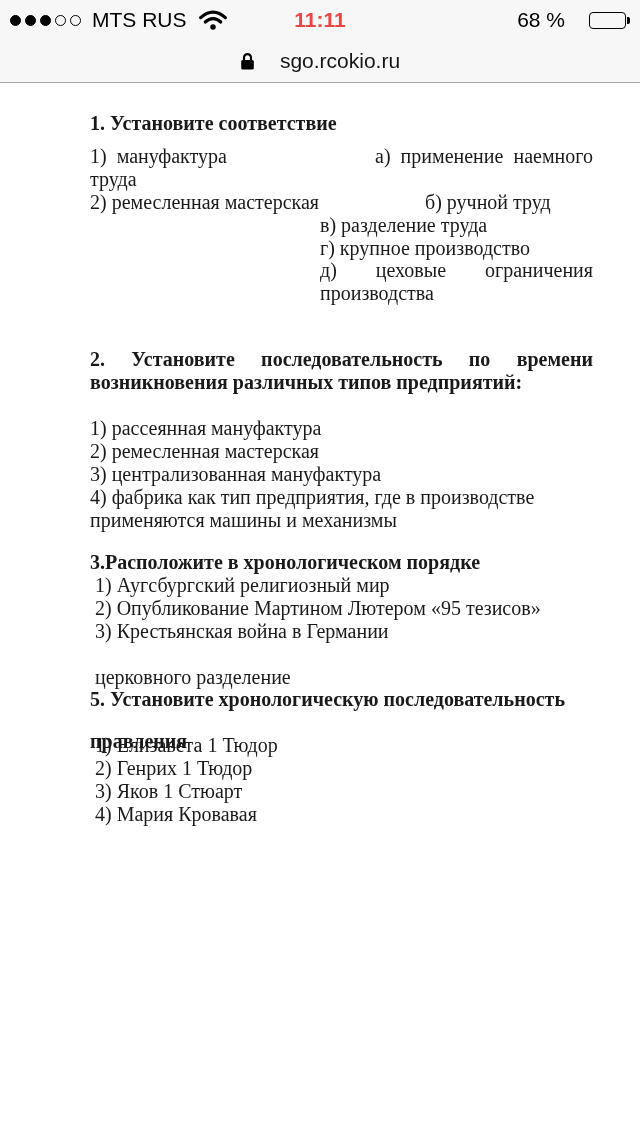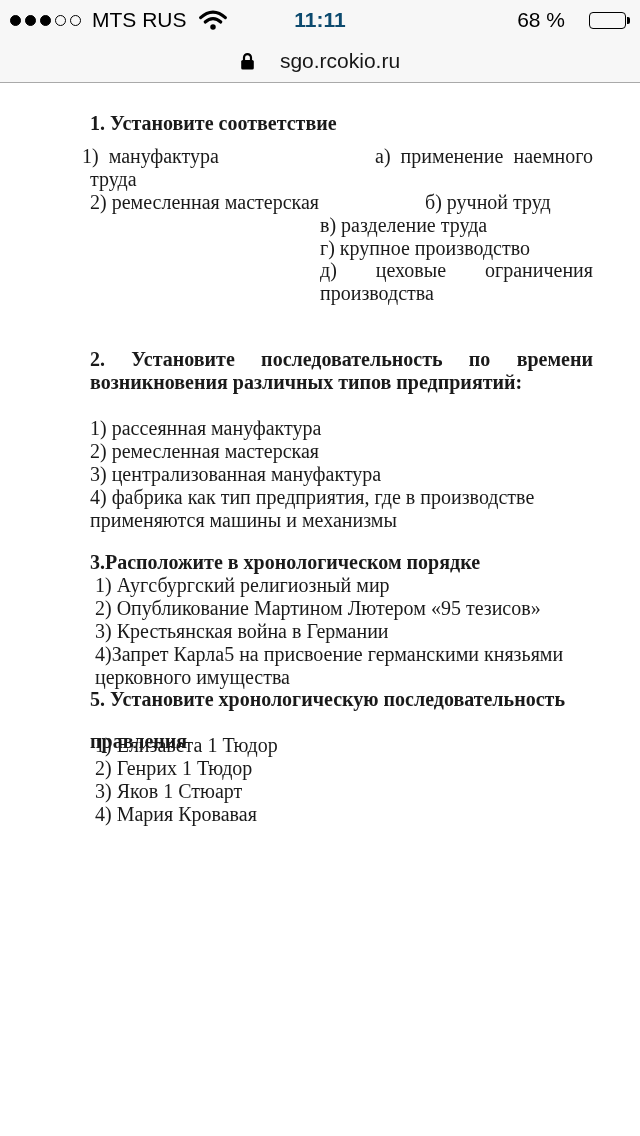--- a/index.html
+++ b/index.html
@@ -19,21 +19,21 @@
     display:flex; align-items:center; gap:11px;justify-content:space-between;
   }
   .dots { display:flex; align-items:center; gap:4px; }
   .dot { width:11px; height:11px; border-radius:50%; border:1.5px solid #000; box-sizing:border-box; }
   .dot.filled { background:#000; }
   .carrier { font-size:21px; color:#000; }
   .wifi svg { display:block; }
   .time {
     position:absolute; left:0; right:0; top:0; height:40px; pointer-events:none;
     display:flex; align-items:center; justify-content:center;
-    font-size:21px; font-weight:700; color:#0c4a6e;
+    font-size:21px; font-weight:700; color:#ef4444;
   }
   .cluster-right {
     position:absolute; right:10px; top:0; height:40px;
     display:flex; align-items:center; gap:24px; font-size:21px; color:#000;
   }
   .batt { display:flex; align-items:center; }
   .batt-body {
     width:37px; height:17px; border:1.5px solid #000; border-radius:4px;
     box-sizing:border-box; padding:1.5px;
   }
@@ -96,21 +96,21 @@
           <rect x="1.2" y="8" width="12.6" height="9.6" rx="1.6" fill="#000"></rect>
         </svg>
       </span>
       <span>sgo.rcokio.ru</span>
     </div>
   </div>
 
   <div class="doc">
 
     <div class="ln b" style="top:112px; left:90px;">1. Установите соответствие</div>
-    <div class="ln" style="top:145px; left:82px;text-align:right;">1)  мануфактура</div>
+    <div class="ln" style="top:145px; left:90px;text-align:right;">1)  мануфактура</div>
     <div class="ln just" style="top:145px; left:375px; width:218px;">а) применение наемного</div>
     <div class="ln" style="top:168px; left:90px;">труда</div>
     <div class="ln" style="top:191px; left:90px;">2) ремесленная мастерская</div>
     <div class="ln" style="top:191px; left:425px;">б) ручной труд</div>
     <div class="ln" style="top:237px; left:320px;">г) крупное производство</div>
     <div class="ln" style="top:214px; left:320px;">в) разделение труда</div>
     <div class="ln just" style="top:259px; left:320px; width:273px;">д) цеховые ограничения</div>
     <div class="ln" style="top:282px; left:320px;">производства</div>
 
     <div class="ln b just" style="top:348px; left:90px; width:503px;">2. Установите последовательность по времени</div>
@@ -118,22 +118,21 @@
     <div class="ln" style="top:417px; left:90px;">1) рассеянная мануфактура</div>
     <div class="ln" style="top:440px; left:90px;">2) ремесленная мастерская</div>
     <div class="ln" style="top:463px; left:90px;">3) централизованная мануфактура</div>
     <div class="ln" style="top:486px; left:90px;">4) фабрика как тип предприятия, где в производстве</div>
     <div class="ln" style="top:509px; left:90px;">применяются машины и механизмы</div>
 
     <div class="ln b" style="top:551px; left:90px;">3.Расположите в хронологическом порядке</div>
     <div class="ln" style="top:574px; left:90px;"> 1) Аугсбургский религиозный мир</div>
     <div class="ln" style="top:597px; left:90px;"> 2) Опубликование Мартином Лютером «95 тезисов»</div>
     <div class="ln" style="top:620px; left:90px;"> 3) Крестьянская война в Германии</div>
-    <div class="ln" style="top:643px; left:90px;"> 4)Запрет Карла5 на присвоение германскими князьями</div>
-    <div class="ln" style="top:666px; left:90px;"> церковного имущества</div>
+    <div class="ln" style="top:666px; left:90px;"> церковного разделение</div>
 
     <div class="ln b" style="top:688px; left:90px;">5. Установите хронологическую последовательность</div>
     <div class="ln b" style="top:730px; left:90px;">правления</div>
     <div class="ln" style="top:734px; left:90px;"> 1) Елизавета 1 Тюдор</div>
     <div class="ln" style="top:757px; left:90px;"> 2) Генрих 1 Тюдор</div>
     <div class="ln" style="top:780px; left:90px;"> 3) Яков 1 Стюарт</div>
     <div class="ln" style="top:803px; left:90px;"> 4) Мария Кровавая</div>
 
   </div>
 </div>

